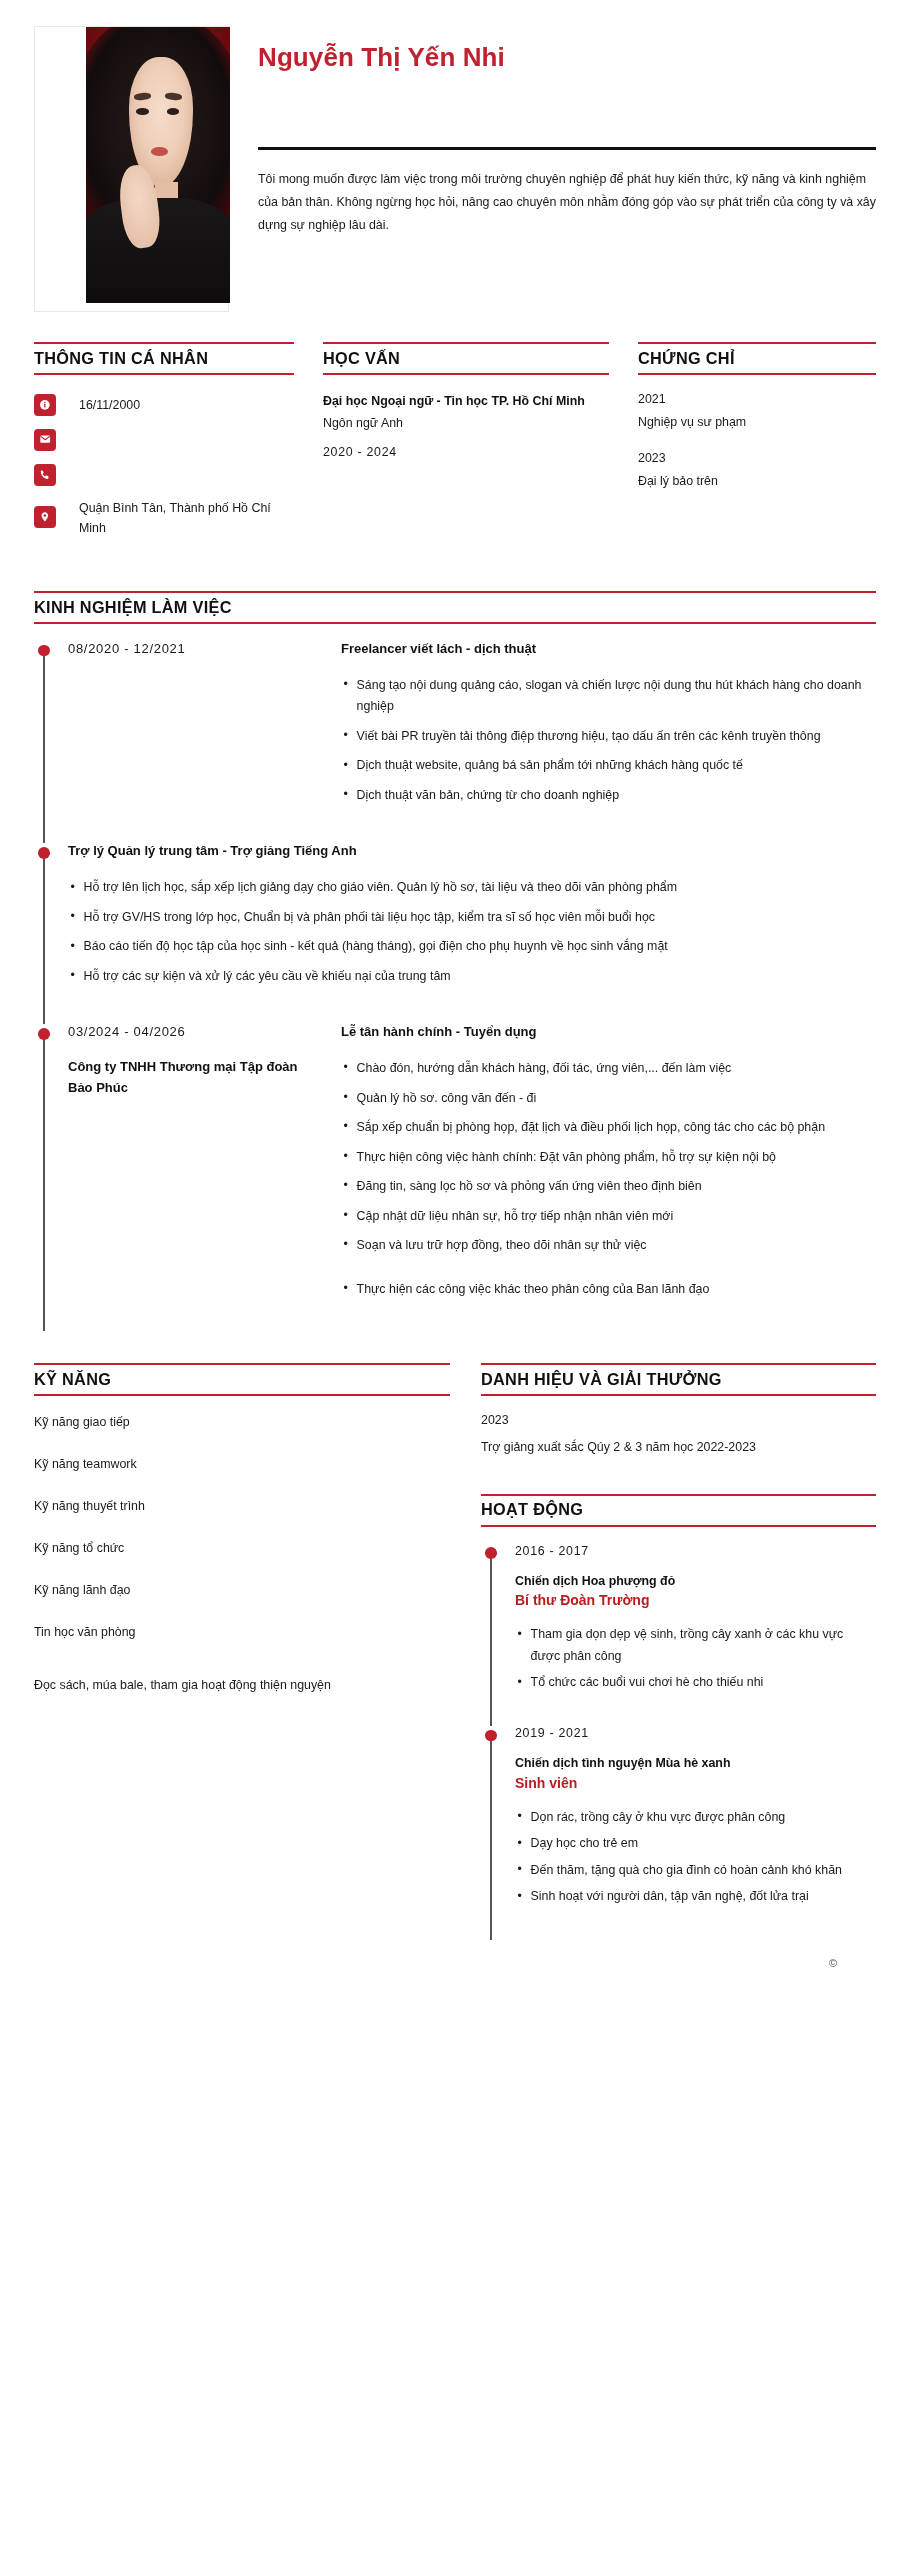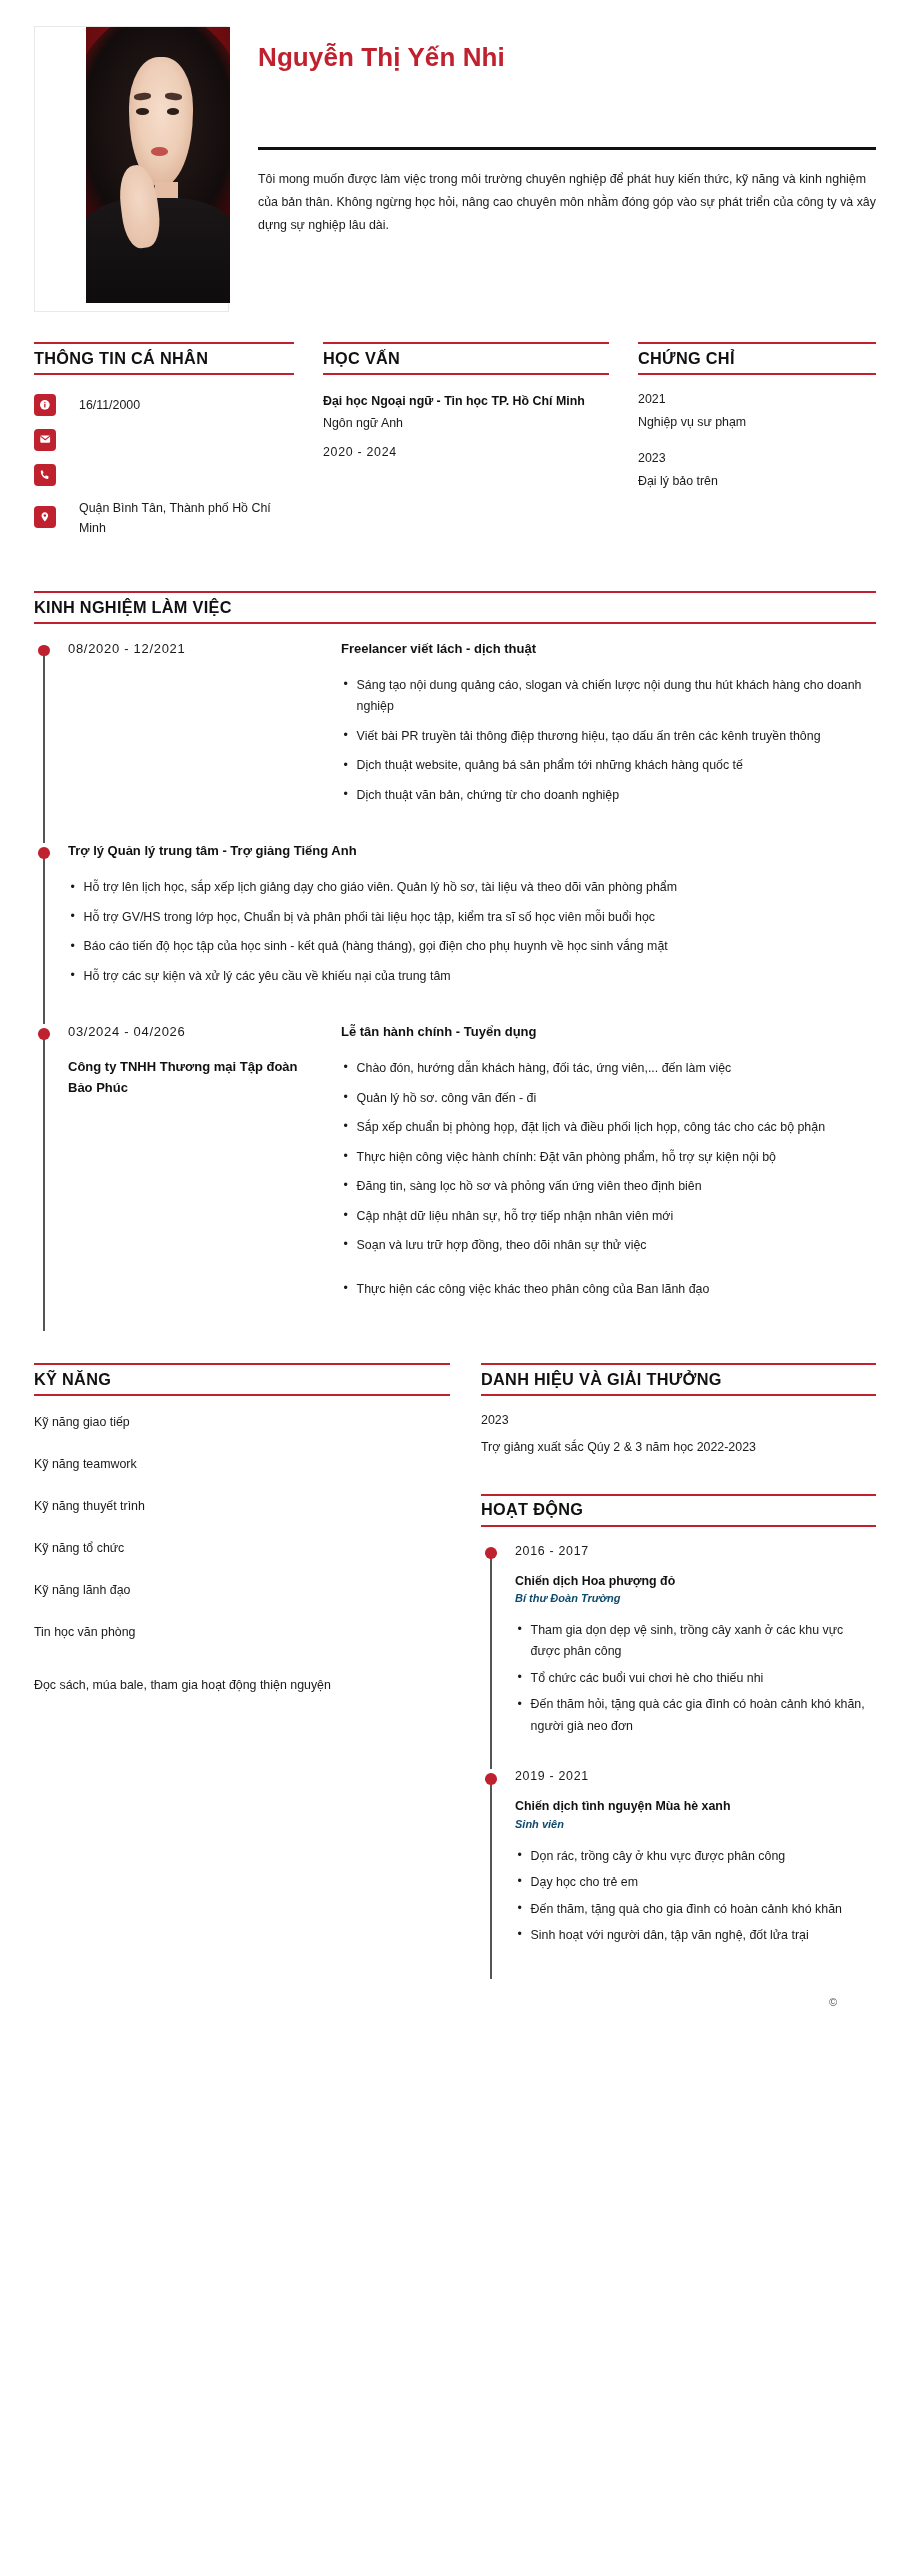--- a/index.html
+++ b/index.html
@@ -326,26 +326,25 @@
     letter-spacing: 0.7px;
     margin-bottom: 14.3px;
   }
   .act-title {
     font-size: 12.4px;
     font-weight: bold;
     color: #111;
     line-height: 1.5;
   }
   .act-role {
-    font-size: 11px;
-    font-weight: bold;
-    color: #0c4a6e;
+    font-size: 14px;
+    font-weight: bold;
+    color: #b91c1c;
     line-height: 1.5;
     margin-bottom: 13px;
-    font-style: italic;
   }
   .act-item ul { list-style: none; }
   .act-item ul li {
     position: relative;
     padding-left: 15.6px;
     font-size: 12.4px;
     line-height: 1.72;
     color: #1a1a1a;
     margin-bottom: 5.2px;
   }
@@ -561,21 +560,20 @@
 
         <div class="act-item">
           <span class="rail"></span>
           <span class="dot"></span>
           <div class="act-date">2016  -  2017</div>
           <div class="act-title">Chiến dịch Hoa phượng đỏ</div>
           <div class="act-role">Bí thư Đoàn Trường</div>
           <ul>
             <li>Tham gia dọn dẹp vệ sinh, trồng cây xanh ở các khu vực được phân công</li>
             <li>Tổ chức các buổi vui chơi hè cho thiếu nhi</li>
-            <li>Đến thăm hỏi, tặng quà các gia đình có hoàn cảnh khó khăn, người già neo đơn</li>
           </ul>
         </div>
 
         <div class="act-item">
           <span class="rail"></span>
           <span class="dot"></span>
           <div class="act-date">2019  -  2021</div>
           <div class="act-title">Chiến dịch tình nguyện Mùa hè xanh</div>
           <div class="act-role">Sinh viên</div>
           <ul>

